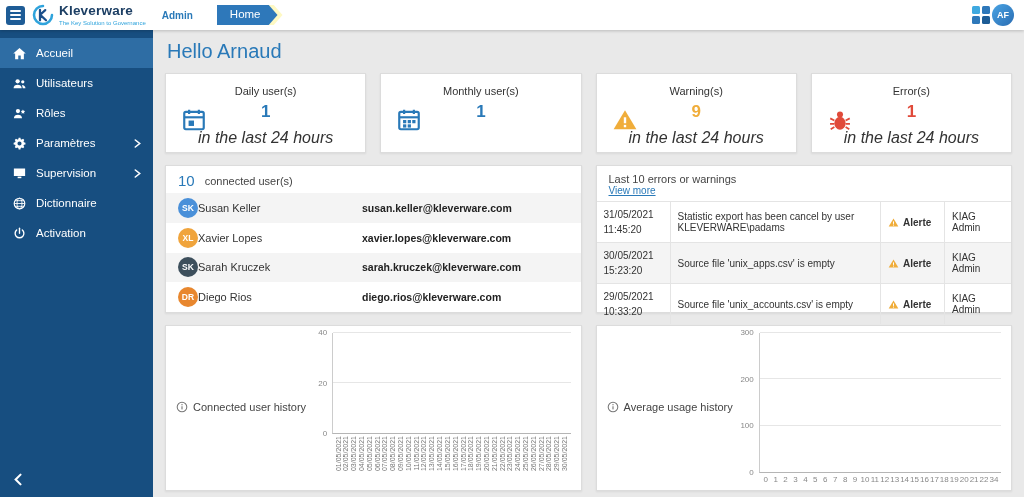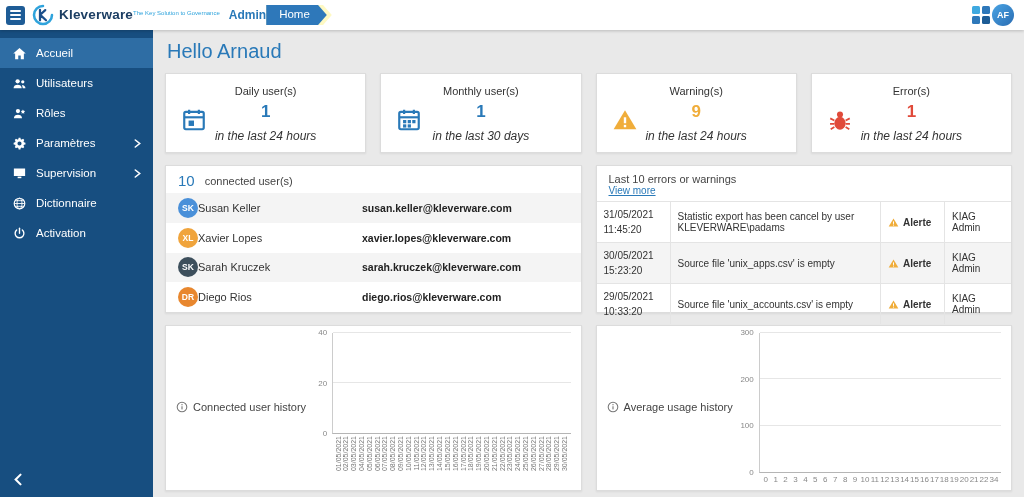--- a/index.html
+++ b/index.html
@@ -5,25 +5,25 @@
   * { box-sizing: border-box; margin: 0; padding: 0; }
   html,body { width:1024px; height:497px; overflow:hidden; }
   body { font-family:"Liberation Sans", sans-serif; background:#e9e9e9; color:#333; }
 
   
   .topbar { height:30px; background:#fff; display:flex; align-items:center; box-shadow:0 1px 3px rgba(0,0,0,.2); position:relative; z-index:10; }
   .burger-btn { width:30px; height:30px; display:flex; align-items:center; justify-content:center; cursor:pointer; }
   .burger { width:19px; height:19px; border-radius:3px; background:#1e5c96; display:flex; flex-direction:column; justify-content:center; align-items:center; gap:2px; }
   .burger i { display:block; width:11px; height:2px; background:#fff; border-radius:1px; }
   .brand { display:flex; align-items:center; gap:4px; margin-left:1px; }
-  .brand-text { display:flex; flex-direction:row; }
+  .brand-text { display:flex; flex-direction:column; }
   .brand-name { font-size:13.5px; font-weight:700; color:#1c3e63; line-height:1; letter-spacing:.2px; }
   .brand-tagline { font-size:6px; color:#2ea3dc; line-height:1; margin-top:2px; }
-  .section-label { margin-left:9px; font-size:12px; font-weight:700; color:#2979b8; }
-  .home-outer { margin-left:0; background:#fef9c3; clip-path:polygon(0 0,calc(100% - 9px) 0,100% 50%,calc(100% - 9px) 100%,0 100%); padding-right:5px; }
+  .section-label { margin-left:16px; font-size:10px; font-weight:700; color:#2979b8; }
+  .home-outer { margin-left:24px; background:#fef9c3; clip-path:polygon(0 0,calc(100% - 9px) 0,100% 50%,calc(100% - 9px) 100%,0 100%); padding-right:5px; }
   .home-tab { background:#2e78ba; clip-path:polygon(0 0,calc(100% - 9px) 0,100% 50%,calc(100% - 9px) 100%,0 100%); color:#fff; font-size:11.5px; padding:4px 17px 5px 13px; line-height:1; cursor:pointer; }
   .top-actions { margin-left:auto; display:flex; align-items:center; gap:2px; padding-right:10px; }
   .apps-grid { display:grid; grid-template-columns:8px 8px; grid-auto-rows:8px; gap:2px; cursor:pointer; }
   .apps-grid i { border-radius:1.5px; }
   .apps-grid i:nth-child(1){ background:#3fa9e0; }
   .apps-grid i:nth-child(2){ background:#2e78ba; }
   .apps-grid i:nth-child(3){ background:#2e78ba; }
   .apps-grid i:nth-child(4){ background:#1d5c96; }
   .avatar-top { width:22px; height:22px; border-radius:50%; background:linear-gradient(135deg,#4aa4e4,#2a6cb2); color:#fff; font-size:9px; font-weight:700; display:flex; align-items:center; justify-content:center; cursor:pointer; }
 
@@ -43,21 +43,21 @@
   
   .main { flex:1; min-width:0; padding:2px 12px 0; }
   .greeting { font-size:20px; font-weight:400; color:#2979b8; margin:8px 2px 10px; }
 
   .stats { display:grid; grid-template-columns:repeat(4,1fr); gap:14px; height:80px; margin-bottom:12px; }
   .stat-card { background:#fff; border:1px solid #dcdcdc; box-shadow:0 1px 2px rgba(0,0,0,.07); position:relative; text-align:center; padding-top:11px; }
   .stat-icon { position:absolute; left:15px; top:33px; width:26px; height:26px; }
   .stat-icon svg { width:26px; height:26px; }
   .stat-title { font-size:11px; color:#333; }
   .stat-value { font-size:17px; font-weight:700; margin-top:5px; }
-  .stat-caption { font-size:12px; font-style:italic; color:#333; margin-top:7px; }
+  .stat-caption { font-size:16px; font-style:italic; color:#333; margin-top:7px; }
 
   .panels-row { display:grid; grid-template-columns:1fr 1fr; gap:14px; margin-bottom:12px; }
   .panel { background:#fff; border:1px solid #dcdcdc; box-shadow:0 1px 2px rgba(0,0,0,.07); }
 
   .users-panel { height:148px; display:flex; flex-direction:column; }
   .users-header { display:flex; align-items:center; gap:10px; padding:6px 12px 4px; }
   .users-count { font-size:15px; color:#2979b8; }
   .users-title { font-size:11px; color:#444; }
   .users-list { flex:1; display:flex; flex-direction:column; }
   .user-row { flex:1; display:flex; align-items:center; padding:0 12px; font-size:11px; cursor:pointer; }
@@ -250,21 +250,20 @@
               <path d="M7.5 2.5v4M16.5 2.5v4" stroke="currentColor" stroke-width="2"></path>
               <g fill="currentColor">
                 <rect x="6.5" y="12" width="3" height="3"></rect>
                 <rect x="10.8" y="12" width="3" height="3"></rect>
                 <rect x="15" y="12" width="3" height="3"></rect>
                 <rect x="6.5" y="16" width="3" height="3"></rect>
                 <rect x="10.8" y="16" width="3" height="3"></rect>
               </g>
             </svg></span>
           <div class="stat-value" style="color: rgb(41, 121, 184);">1</div>
-          <div class="stat-caption">in the last 30 days</div>
         </div>
         <div class="stat-card">
           <div class="stat-title">Warning(s)</div>
           <span class="stat-icon" style="color: rgb(240, 173, 58);"><svg viewBox="0 0 24 24">
               <path d="M12 3 22.5 20.5h-21z" fill="currentColor"></path>
               <rect x="10.9" y="9.5" width="2.2" height="5.5" fill="#fff"></rect>
               <rect x="10.9" y="16.5" width="2.2" height="2.2" fill="#fff"></rect>
             </svg></span>
           <div class="stat-value" style="color: rgb(240, 173, 58);">9</div>
           <div class="stat-caption">in the last 24 hours</div>

